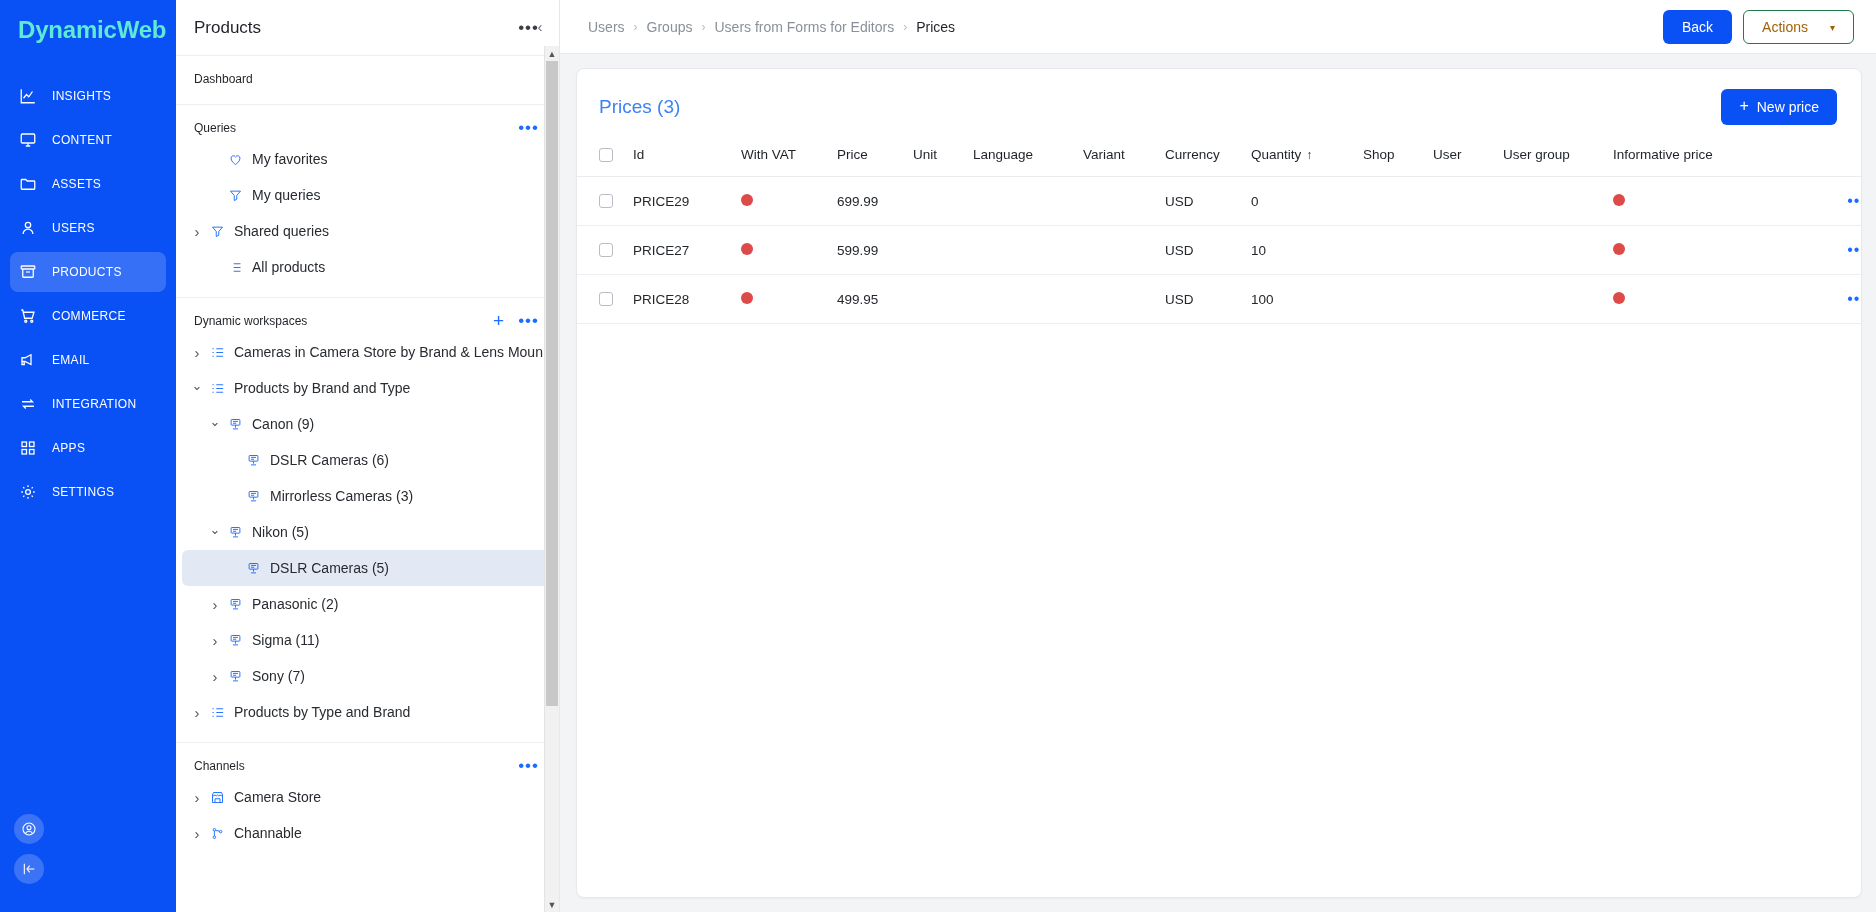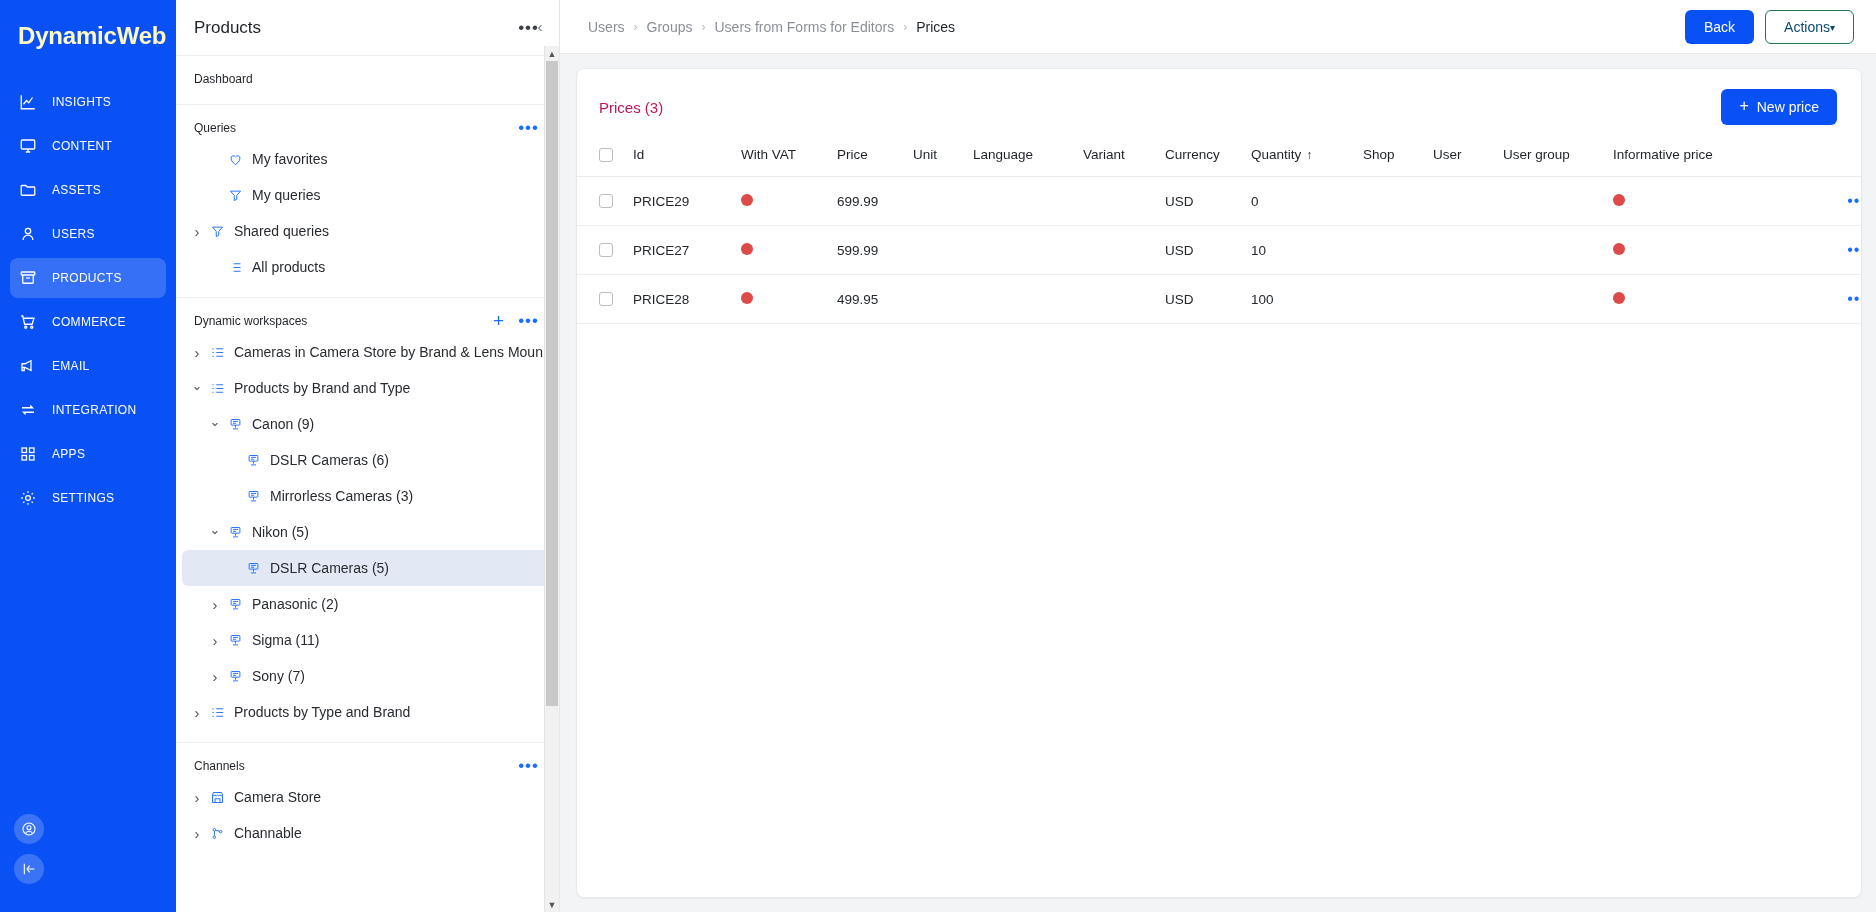--- a/index.html
+++ b/index.html
@@ -14,21 +14,21 @@
   
   .primary-nav {
     width: 176px; height: 912px;
     background: #0a51f5;
     color: #fff;
     flex: 0 0 176px;
     position: relative;
   }
   .brand {
     font-size: 24px; font-weight: 700; letter-spacing: -0.2px;
-    padding: 22px 0 0 18px; color: #fef9c3;
+    padding: 16px 0 0 18px; color: #5eead4;
   }
   .nav-list { margin-top: 32px; }
   .nav-item {
     display: flex; align-items: center; gap: 14px;
     height: 40px; margin: 4px 10px; padding-left: 8px;
     border-radius: 8px; cursor: pointer;
   }
   .nav-item.active { background: rgba(255,255,255,0.18); }
   .nav-item .nav-ico { width: 20px; height: 20px; display: flex; align-items: center; justify-content: center; }
   .nav-item .nav-ico svg { width: 18px; height: 18px; stroke: #fff; fill: none; stroke-width: 1.7; }
@@ -118,34 +118,34 @@
   .crumb { color: #8a9099; cursor: pointer; }
   .crumb.last { color: #1f2328; font-weight: 500; cursor: default; }
   .crumb-sep { color: #b6bbc2; font-size: 12px; }
   .top-actions { display: flex; align-items: center; gap: 11px; }
   .btn {
     height: 34px; border-radius: 6px; font-size: 14px;
     display: inline-flex; align-items: center; justify-content: center;
     padding: 0 18px; cursor: pointer; border: 1px solid transparent;
   }
   .btn-primary { background: #0a51f5; color: #fff; }
-  .btn-outline-green { background: #fff; color: #0c4a6e; border: 1px solid #1f7a4d; gap: 0; justify-content: flex-end; }
+  .btn-outline-green { background: #fff; color: #a16207; border: 1px solid #1f7a4d; gap: 22px; justify-content: flex-end; }
   .chev { font-size: 10px; position: relative; top: 1px; }
 
   .content-pad { padding: 14px 14px 14px 16px; flex: 1; min-height: 0; }
   .card {
     background: #fff; border-radius: 8px; height: 100%;
     border: 1px solid #e7e9ec; display: flex; flex-direction: column;
     box-shadow: 0 1px 2px rgba(16,24,40,0.04);
   }
   .card-head {
     display: flex; align-items: center; justify-content: space-between;
     padding: 20px 24px 14px 22px;
   }
-  .card-title { font-size: 15px; color: #be185d; }
+  .card-title { font-size: 19px; color: #3b82f6; }
   .btn-new { background: #0a51f5; color: #fff; height: 36px; border-radius: 6px;
     display: inline-flex; align-items: center; gap: 8px; padding: 0 18px;
     font-size: 14px; cursor: pointer; }
   .plus-sign { font-size: 16px; line-height: 1; position: relative; top: -1px; }
 
   table { width: 100%; border-collapse: collapse; table-layout: fixed; }
   thead th {
     text-align: left; font-size: 13.5px; font-weight: 400; color: #1f2328;
     padding: 8px 6px 14px 6px; border-bottom: 1px solid #e9ebee;
     white-space: nowrap;

